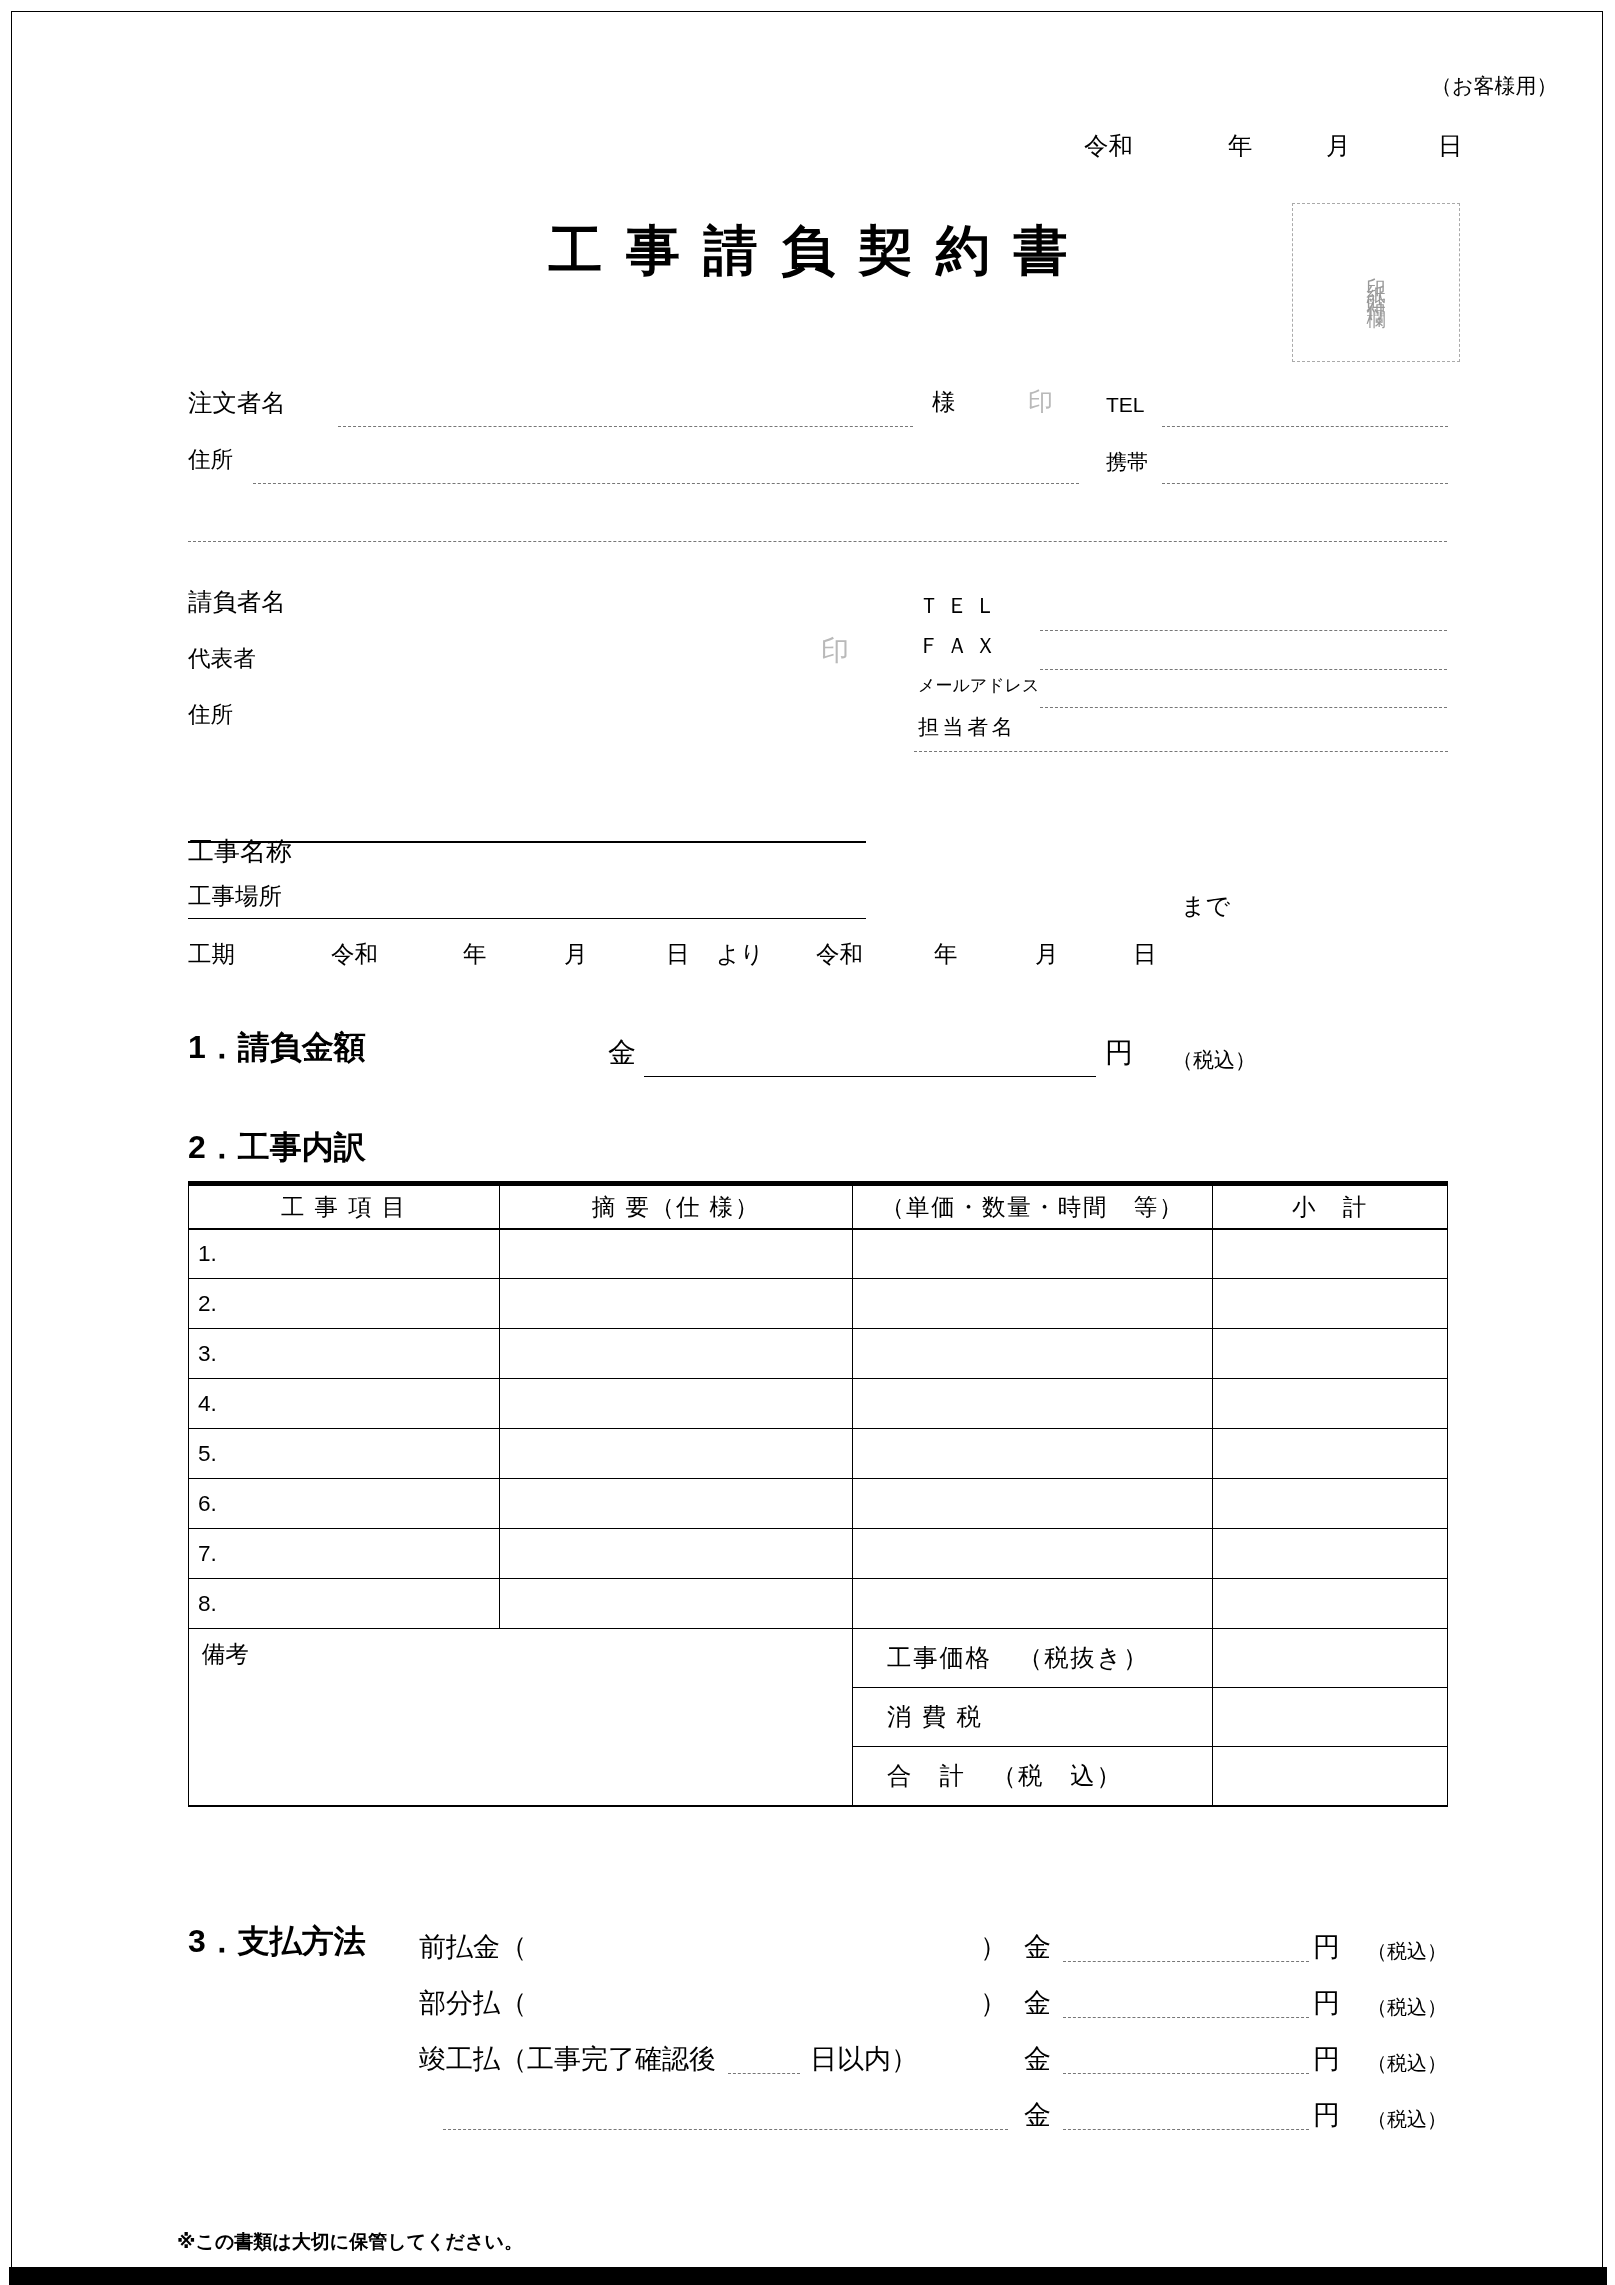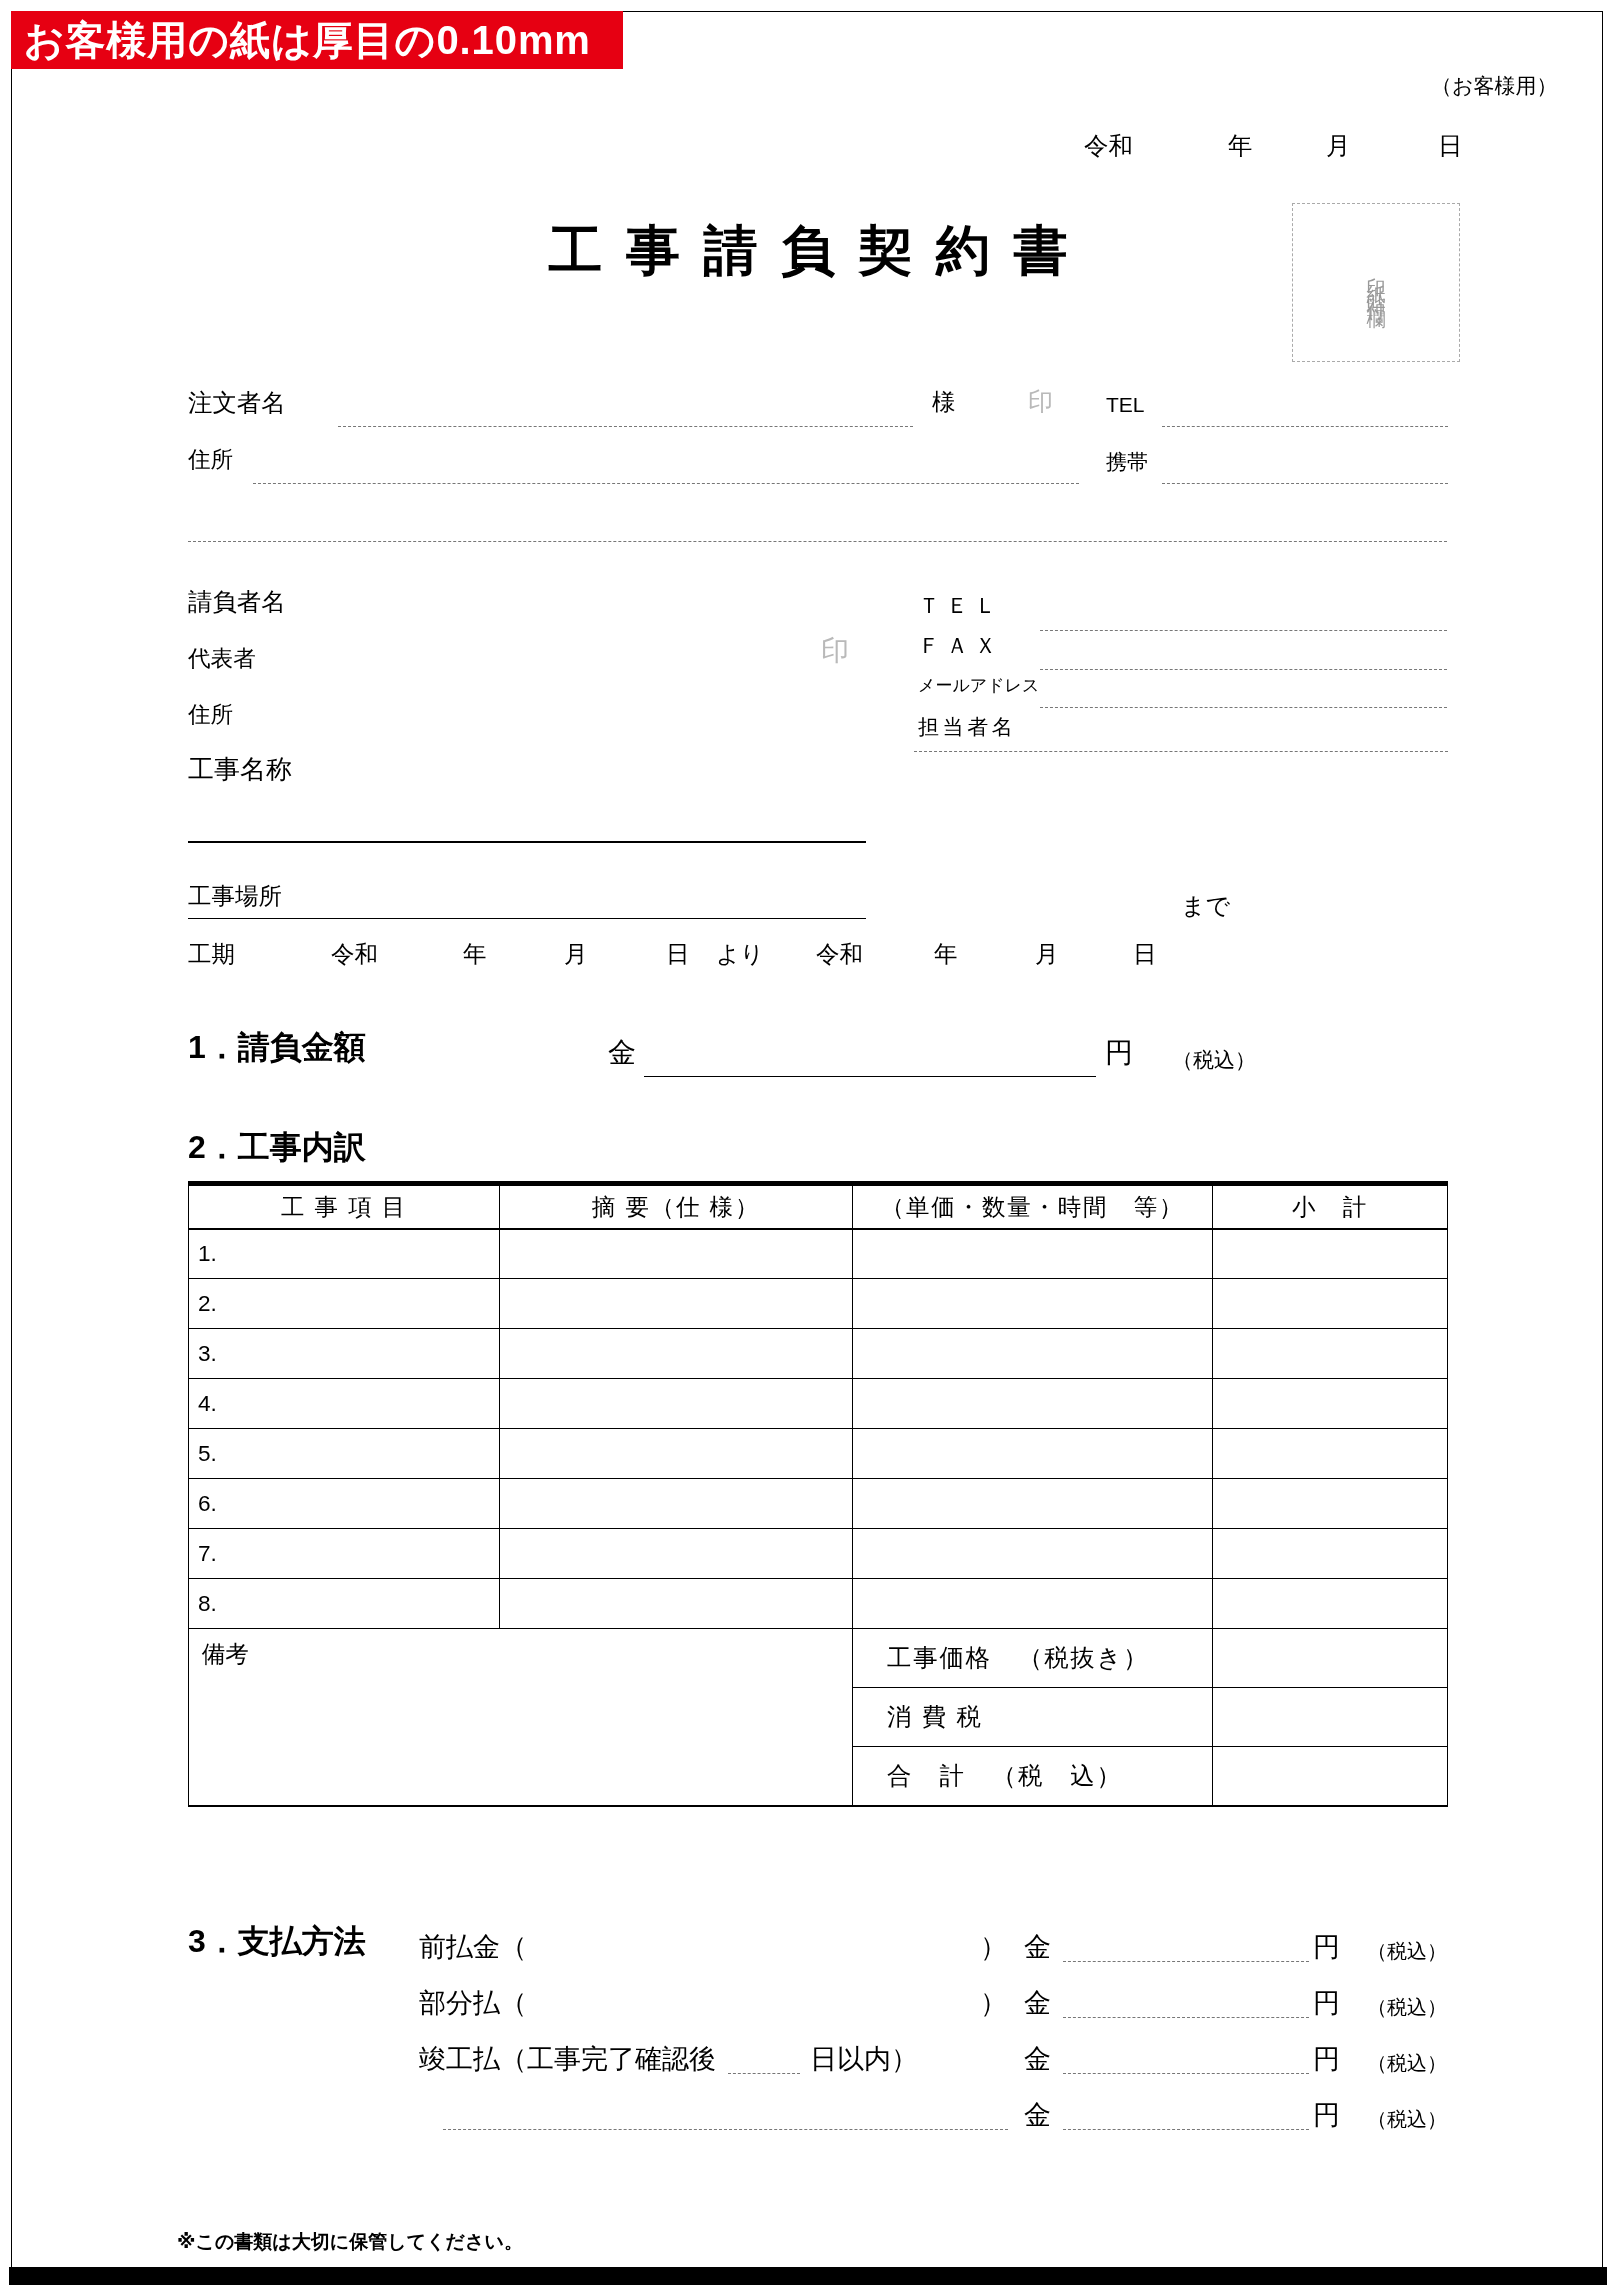--- a/index.html
+++ b/index.html
@@ -67,21 +67,20 @@
   .p-yen{left:894px;font-size:27px;}
   .p-tax{left:948px;font-size:20px;bottom:4.5px;}
 </style>
 </head>
 <body>
 
 <div id="page">
 
   <div id="page-border"></div>
 
-  <div id="banner">お客様用の紙は厚目の0.10mm</div>
 
   <div class="t" style="left:1431px;top:74px;font-size:21px;">（お客様用）</div>
 
   <span class="t" style="left:1084px;top:132px;font-size:24.4px;">令和</span>
   <span class="t" style="left:1228px;top:132px;font-size:24.4px;">年</span>
   <span class="t" style="left:1326px;top:132px;font-size:24.4px;">月</span>
   <span class="t" style="left:1438px;top:132px;font-size:24.4px;">日</span>
 
   <div id="doc-title">工事請負契約書</div>
   <div id="stamp-box">印紙貼付欄</div>
@@ -107,21 +106,21 @@
 
   <span class="t" style="left:918px;top:593px;font-size:22px;letter-spacing:6.3px;">ＴＥＬ</span>
   <div class="dash" style="left:1040px;top:630px;width:407px;"></div>
   <span class="t" style="left:918px;top:633px;font-size:22px;letter-spacing:6.3px;">ＦＡＸ</span>
   <div class="dash" style="left:1040px;top:669px;width:407px;"></div>
   <span class="t" style="left:918px;top:676px;font-size:17px;">メールアドレス</span>
   <div class="dash" style="left:1040px;top:707px;width:407px;"></div>
   <span class="t" style="left:918px;top:715px;font-size:21px;letter-spacing:3.6px;">担当者名</span>
   <div class="dash" style="left:914px;top:751px;width:534px;"></div>
 
-  <span class="t" style="left:188px;top:755px;font-size:26px;">工事名称</span>
+  <span class="t" style="left:188px;top:837px;font-size:26px;">工事名称</span>
   <div class="sline" style="left:188px;top:841px;width:678px;border-bottom-width:2.7px;"></div>
 
   <span class="t" style="left:188px;top:883px;font-size:23.5px;">工事場所</span>
   <div class="sline" style="left:188px;top:918px;width:678px;"></div>
 
   <span class="t" style="left:188px;top:941px;font-size:23.5px;">工期</span>
   <span class="t" style="left:331px;top:941px;font-size:23.5px;">令和</span>
   <span class="t" style="left:463px;top:941px;font-size:23.5px;">年</span>
   <span class="t" style="left:564px;top:941px;font-size:23.5px;">月</span>
   <span class="t" style="left:666px;top:941px;font-size:23.5px;">日</span>

